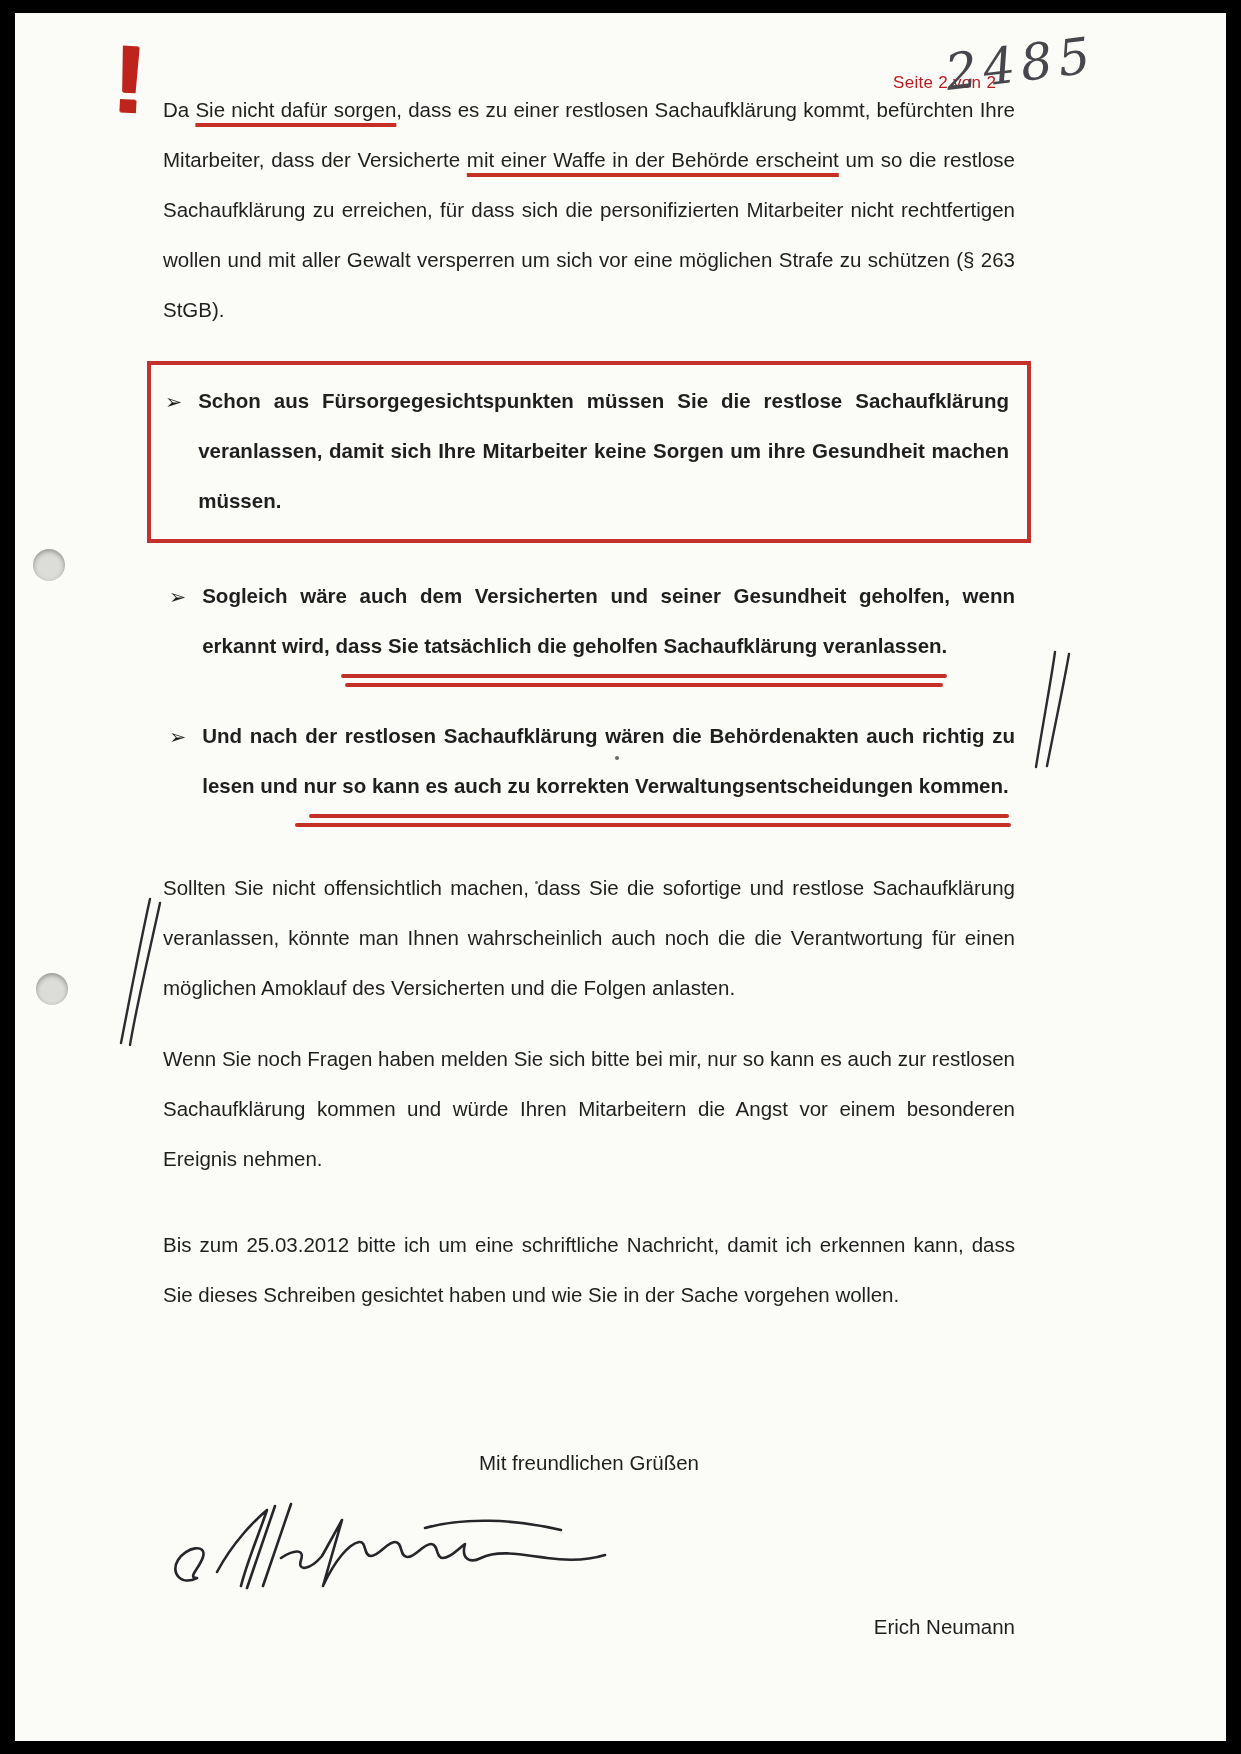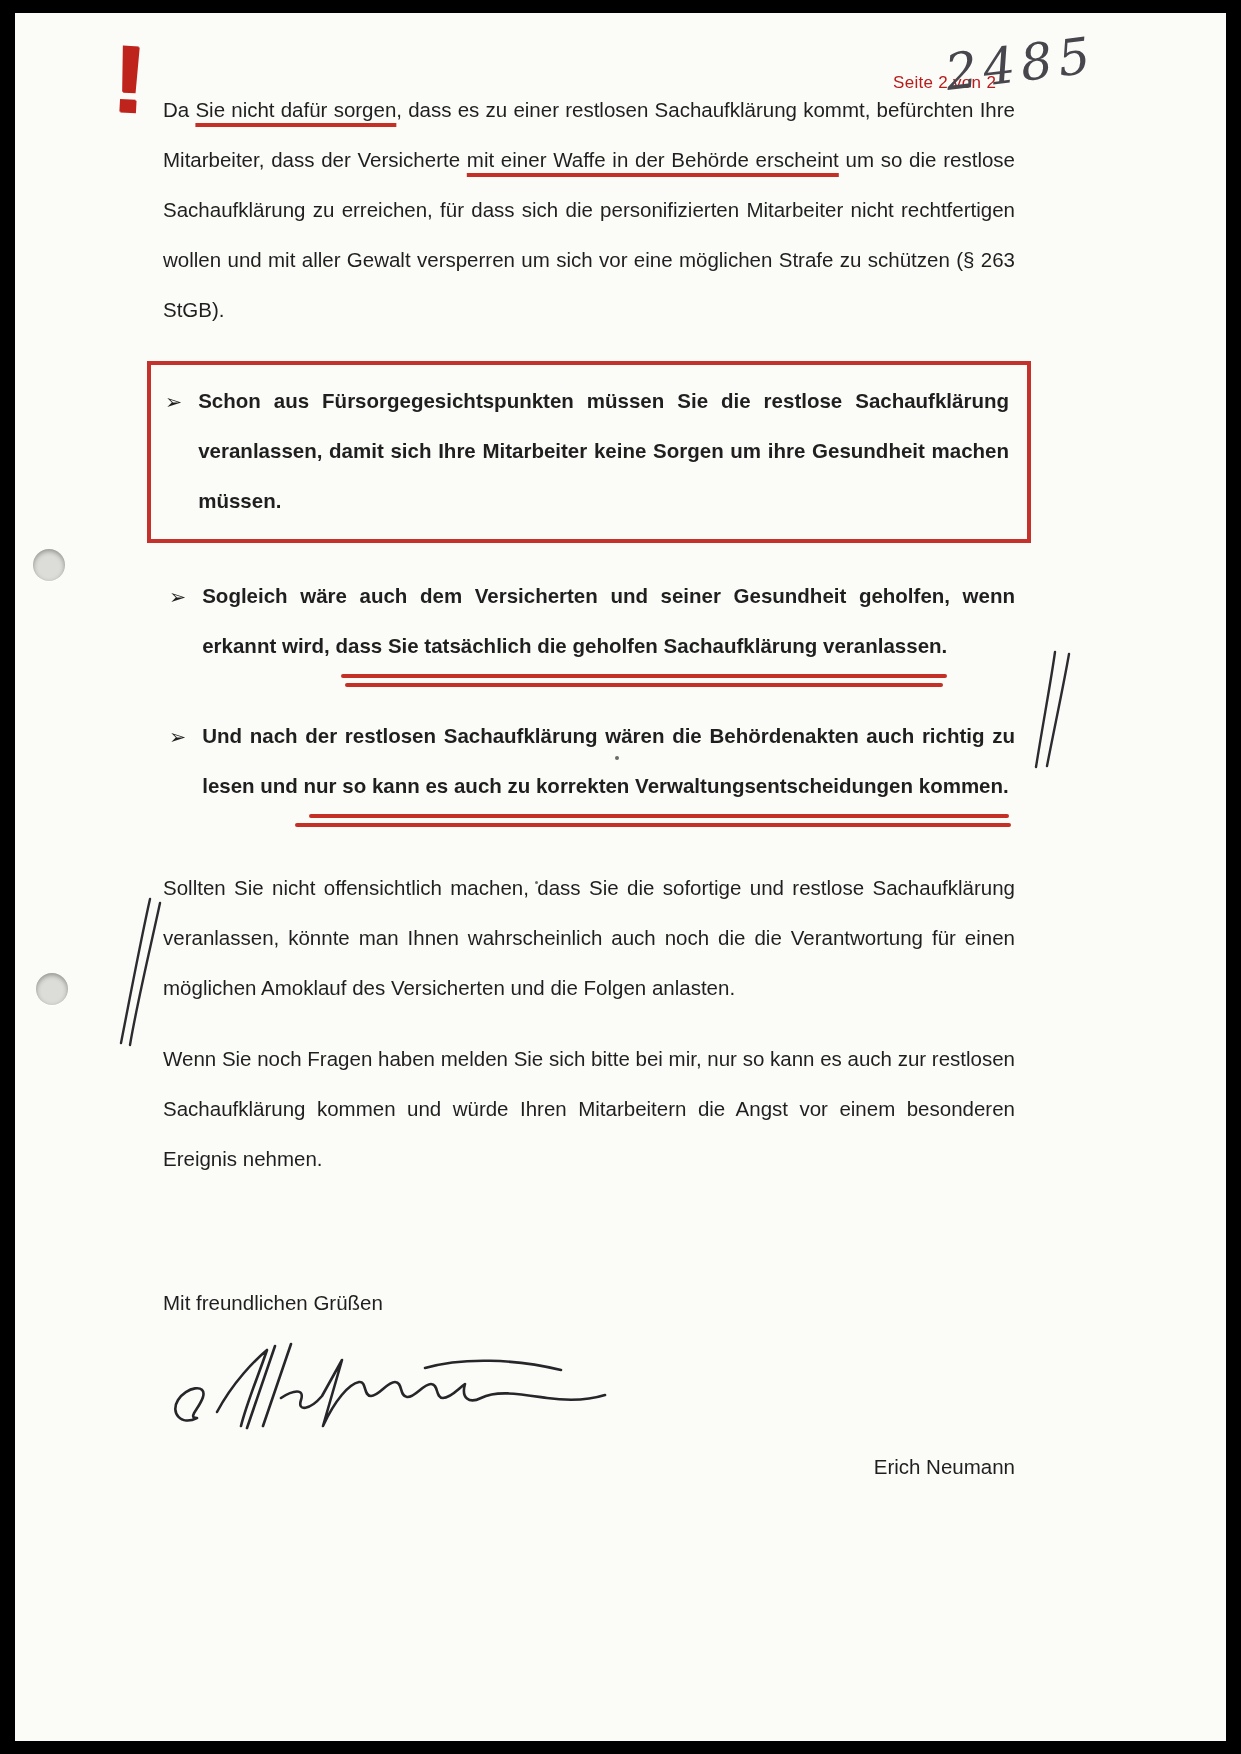--- a/index.html
+++ b/index.html
@@ -66,21 +66,21 @@
   .ruleset .bar { height:4px; background:#c43026; border-radius:2px; }
   .rs-b2 .bar1 { width:606px; margin:3px 0 0 178px; }
   .rs-b2 .bar2 { width:598px; margin:5px 0 0 182px; }
   .rs-b3 .bar1 { width:700px; margin:3px 0 0 146px; }
   .rs-b3 .bar2 { width:716px; margin:5px 0 0 132px; }
 
   .p2 { margin-top:36px; }
   .p3 { margin-top:21px; }
   .p4 { margin-top:36px; }
   .p5 { margin-top:60px; text-align:left; }
-  .salutation { margin-top:94px; text-align:left; }
+  .salutation { margin-top:118px; text-align:center; }
   .signature-row { margin-top:12px; height:100px; }
   .signer-name { margin-top:2px; text-align:right; }
 
   .hole-punch {
     position:absolute; width:32px; height:32px; border-radius:50%;
     background:#dcdcd8;
     box-shadow:inset 0 2px 5px rgba(0,0,0,.35), 0 1px 0 rgba(255,255,255,.7);
   }
   .hole-1 { left:18px; top:536px; }
   .hole-2 { left:21px; top:960px; }
@@ -145,20 +145,21 @@
         <span class="marker">➢</span>
         <span class="btext"><span>Und nach der restlosen Sachaufklärung wären die Behördenakten auch richtig zu lesen und </span><span>nur so kann es auch zu korrekten Verwaltungsentscheidungen kommen.</span></span>
       </div>
       <div class="ruleset rs-b3">
         <div class="bar bar1"></div>
         <div class="bar bar2"></div>
       </div>
 
       <p class="para p2">Sollten Sie nicht offensichtlich machen, dass Sie die sofortige und restlose Sachaufklärung veranlassen, könnte man Ihnen wahrscheinlich auch noch die die Verantwortung für einen möglichen Amoklauf des Versicherten und die Folgen anlasten.</p>
       <p class="para p3">Wenn Sie noch Fragen haben melden Sie sich bitte bei mir, nur so kann es auch zur restlosen Sachaufklärung kommen und würde Ihren Mitarbeitern die Angst vor einem besonderen Ereignis nehmen.</p>
+      <p class="para p4">Bis zum 25.03.2012 bitte ich um eine schriftliche Nachricht, damit ich erkennen kann, dass Sie dieses Schreiben gesichtet haben und wie Sie in der Sache vorgehen wollen.</p>
 
       <p class="para salutation">Mit freundlichen Grüßen</p>
 
       <div class="signature-row">
         <svg class="signature-svg" width="460" height="100" viewBox="0 0 460 100">
           <path d="M34,78 C18,86 7,73 15,60 C23,47 44,43 40,57 C36,69 24,78 34,78 M54,72 C70,42 92,20 104,10 C96,34 84,62 78,86 M112,6 L84,88 M128,4 L100,86 M118,58 C130,50 142,48 138,60 C134,72 147,70 159,56 L179,20 L160,86 C172,60 186,44 196,42 C204,41 200,56 208,56 C216,56 224,42 232,42 C240,42 236,56 244,57 C252,58 260,44 268,44 C276,44 272,58 280,58 C288,58 296,48 302,44 C298,58 306,64 318,58 C334,50 356,54 384,58 C406,61 426,60 442,55 M262,28 C300,17 352,19 398,30"></path>
         </svg>
       </div>
 
       <p class="para signer-name">Erich Neumann</p>

